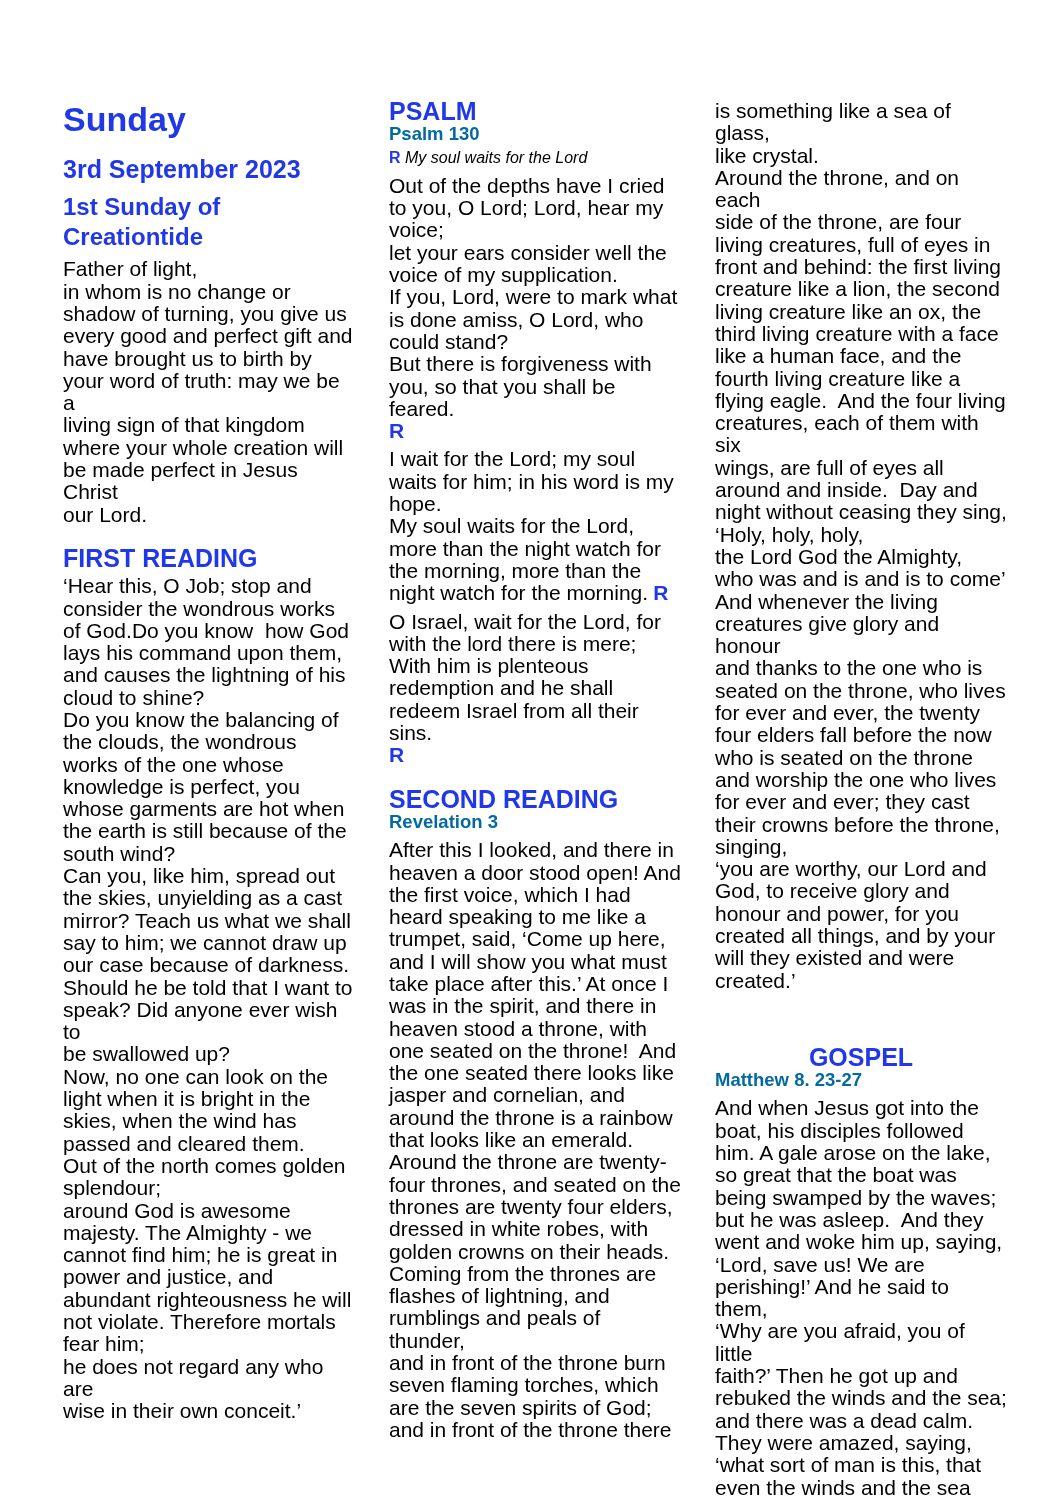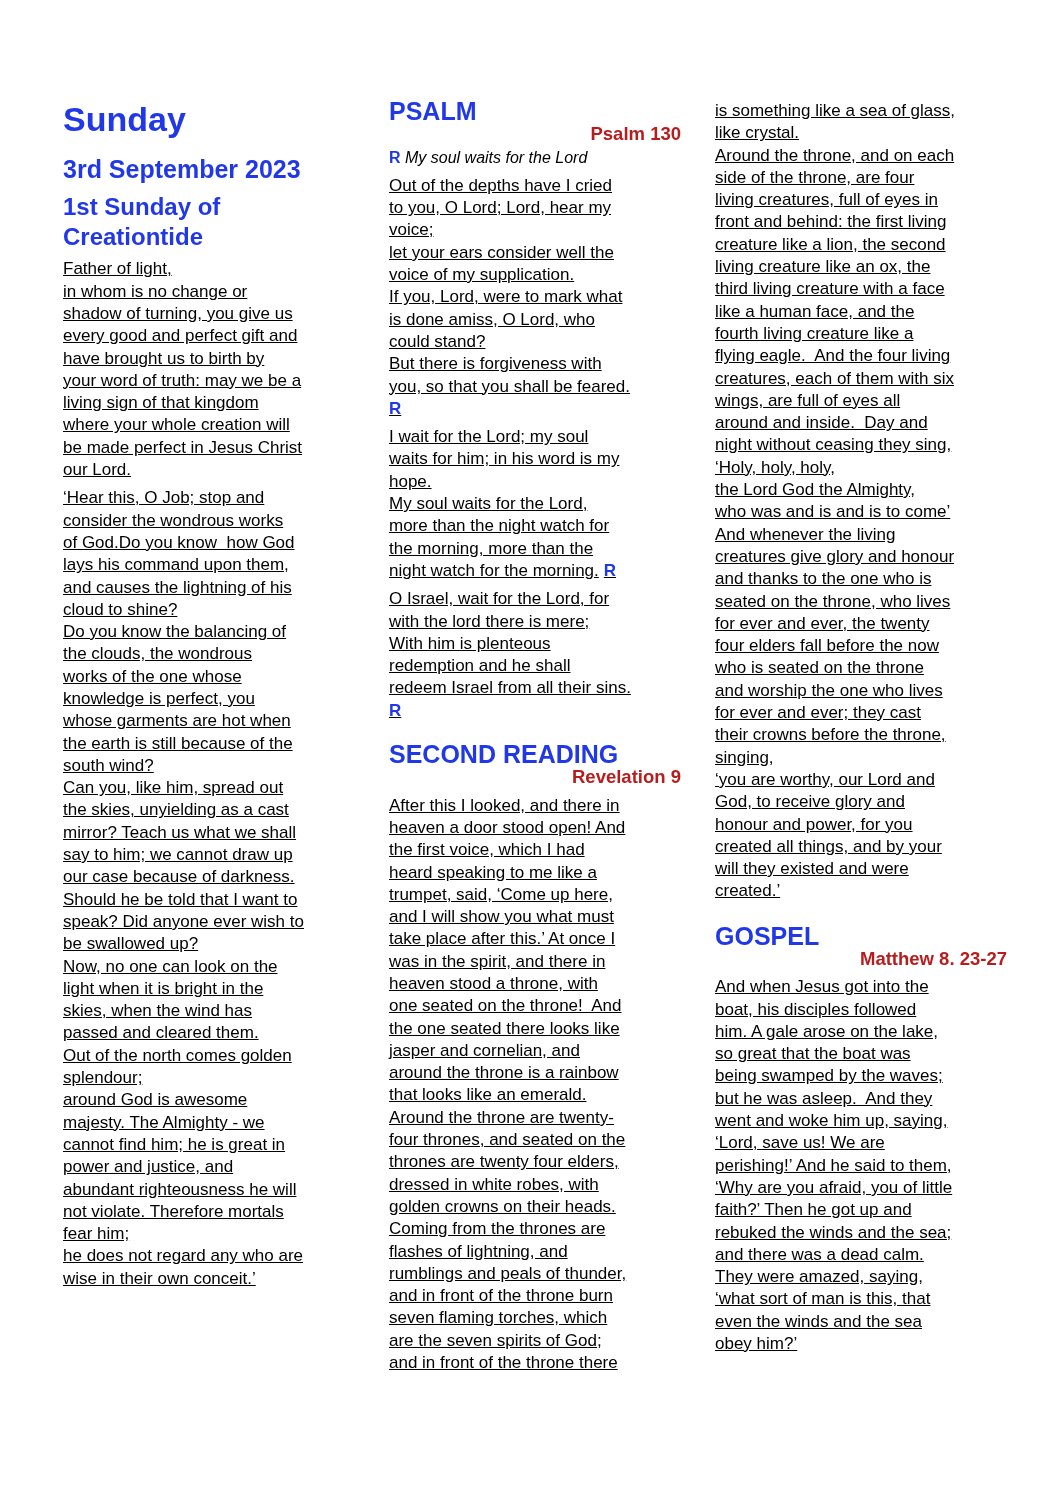--- a/index.html
+++ b/index.html
@@ -21,29 +21,28 @@
     height: 1497px;
   }
   .col { flex: 0 0 292px; width: 292px; }
   .col > :first-child { margin-top: 0; }
 
   .title    { font-size: 34px; line-height: 1.15; font-weight: 700; color: var(--accent); margin: 0; }
   .date     { font-size: 25px; line-height: 1.25; font-weight: 700; color: var(--accent); margin: 15px 0 0 0; }
   .subtitle { font-size: 24px; line-height: 1.25; font-weight: 700; color: var(--accent); margin: 7px 0 0 0; }
 
   .heading     { font-size: 25px; line-height: 22.3px; font-weight: 700; color: var(--accent); margin: 21px 0 0 0; }
-  .heading.gap-large { margin-top: 22px; }
-  .subheading  { font-size: 18.5px; line-height: 22.3px; font-weight: 700; color: #b91c1c; margin: 1px 0 0 0; text-align: right; }
+  .heading.gap-large { margin-top: 54px; text-align: center; }
+  .subheading  { font-size: 18.5px; line-height: 22.3px; font-weight: 700; color: #0369a1; margin: 1px 0 0 0; }
 
   .body {
-    font-size: 17px;
+    font-size: 21px;
     line-height: 22.3px;
     margin: 6px 0 0 0;
     white-space: pre-wrap;
-    text-decoration: underline;
   }
   .refrain { font-size: 16px; line-height: 22.3px; margin: 1px 0 0 0; }
   .refrain em { font-style: italic; }
 
   .r        { color: var(--accent); font-weight: 700; font-style: normal; }
   .r-inline { margin-left: 5px; }
   .r-line   { display: block; }
 </style>
 </head>
 <body style="background: rgb(255, 255, 255); color: rgb(0, 0, 0);">
@@ -58,20 +57,21 @@
       <div class="body"><span>Father of light,
 in whom is no change or
 shadow of turning, you give us
 every good and perfect gift and
 have brought us to birth by
 your word of truth: may we be a
 living sign of that kingdom
 where your whole creation will
 be made perfect in Jesus Christ
 our Lord.</span></div>
+      <div class="heading">FIRST READING</div>
       <div class="body"><span>‘Hear this, O Job; stop and
 consider the wondrous works
 of God.Do you know  how God
 lays his command upon them,
 and causes the lightning of his
 cloud to shine?
 Do you know the balancing of
 the clouds, the wondrous
 works of the one whose
 knowledge is perfect, you
@@ -122,21 +122,21 @@
 My soul waits for the Lord,
 more than the night watch for
 the morning, more than the
 night watch for the morning.</span><span class="r r-inline">R</span></div>
       <div class="body"><span>O Israel, wait for the Lord, for
 with the lord there is mere;
 With him is plenteous
 redemption and he shall
 redeem Israel from all their sins.</span><span class="r r-line">R</span></div>
       <div class="heading">SECOND READING</div>
-      <div class="subheading">Revelation 9</div>
+      <div class="subheading">Revelation 3</div>
       <div class="body"><span>After this I looked, and there in
 heaven a door stood open! And
 the first voice, which I had
 heard speaking to me like a
 trumpet, said, ‘Come up here,
 and I will show you what must
 take place after this.’ At once I
 was in the spirit, and there in
 heaven stood a throne, with
 one seated on the throne!  And

